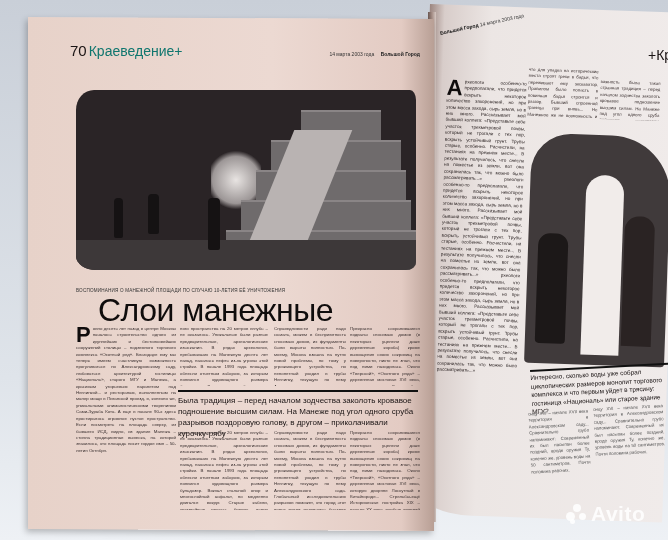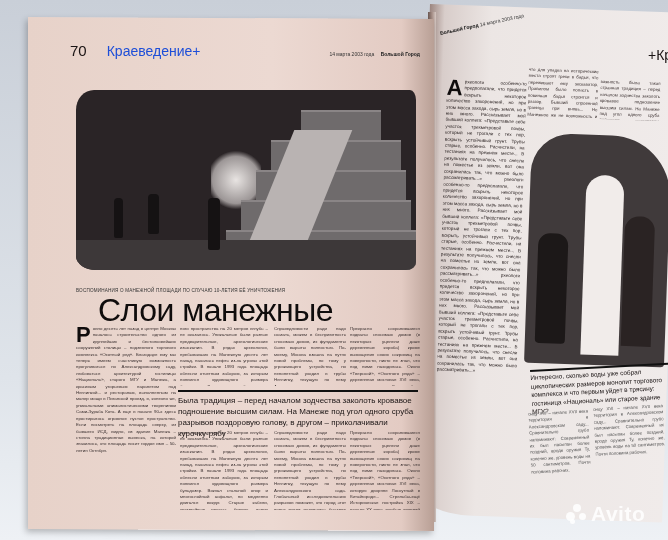--- a/index.html
+++ b/index.html
@@ -17,21 +17,21 @@
   .page-right { position: absolute; left: 430px; top: 4px; width: 250px; height: 510px;
     background: linear-gradient(90deg, #9c8680 0%, #d8cdca 6%, #ece6e4 25%, #f0ebea 100%);
     transform: rotate(2deg); transform-origin: top left;
     border-bottom-left-radius: 60px 30px; }
   .spine { position: absolute; left: 428px; top: 12px; width: 8px; height: 510px;
     background: linear-gradient(90deg, #6a5650, #a58e86, #d6c8c3); }
 
   .running-head { position: absolute; left: 70px; top: 42px; width: 350px;
     display: flex; align-items: baseline; justify-content: space-between; }
   .page-num { font-weight: normal; font-size: 15px; color: #1a1414; }
-  .section { font-size: 14px; color: #1d4ed8; margin-left: 20px; }
+  .section { font-size: 14px; color: #0f766e; margin-left: 2px; }
   .head-left { display: flex; align-items: baseline; }
   .head-date { font-size: 5px; color: #333; }
   .head-pub { font-size: 5px; font-weight: bold; color: #222; margin-left: 2px; }
 
   .illus-main { position: absolute; left: 76px; top: 90px; width: 340px; height: 180px;
     background: #2a2426; border-radius: 18px 6px 10px 20px / 20px 10px 8px 14px; overflow: hidden; }
   .illus-main .glow { position: absolute; left: 135px; top: 60px; width: 50px; height: 60px;
     background: radial-gradient(circle, #e8e4e2 0%, #9c9696 60%, transparent 75%); }
   .illus-main .pyr { position: absolute; width: 200px; background: #6f6b6c; border-top: 2px solid #8a8586; }
   .illus-main .stair { position: absolute; left: 190px; top: 40px; width: 58px; height: 140px;

